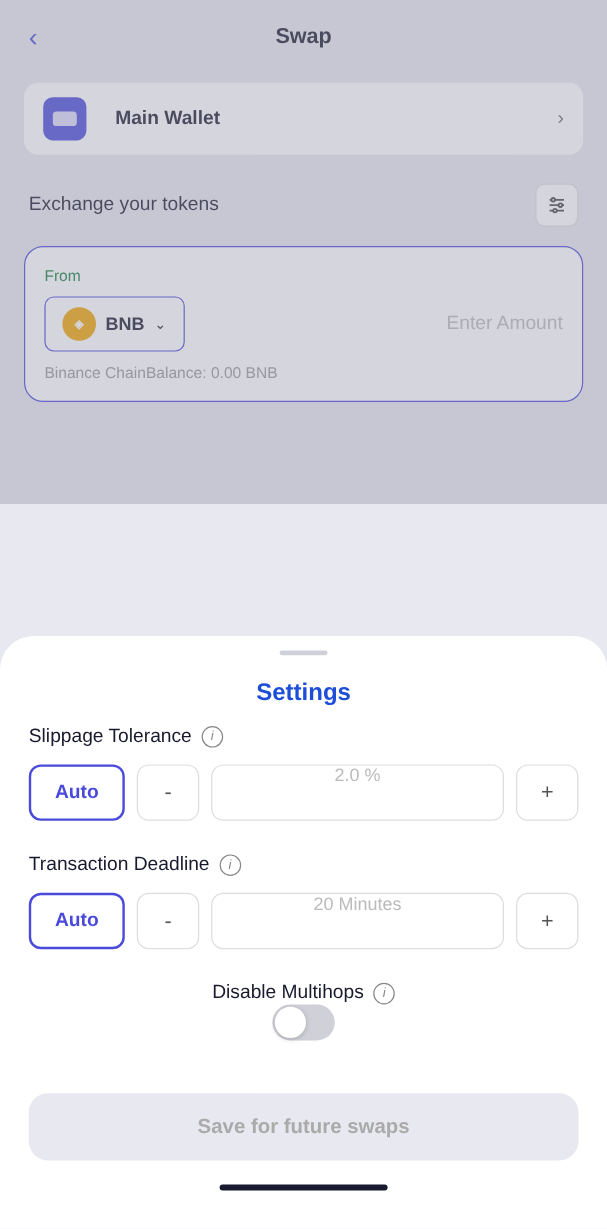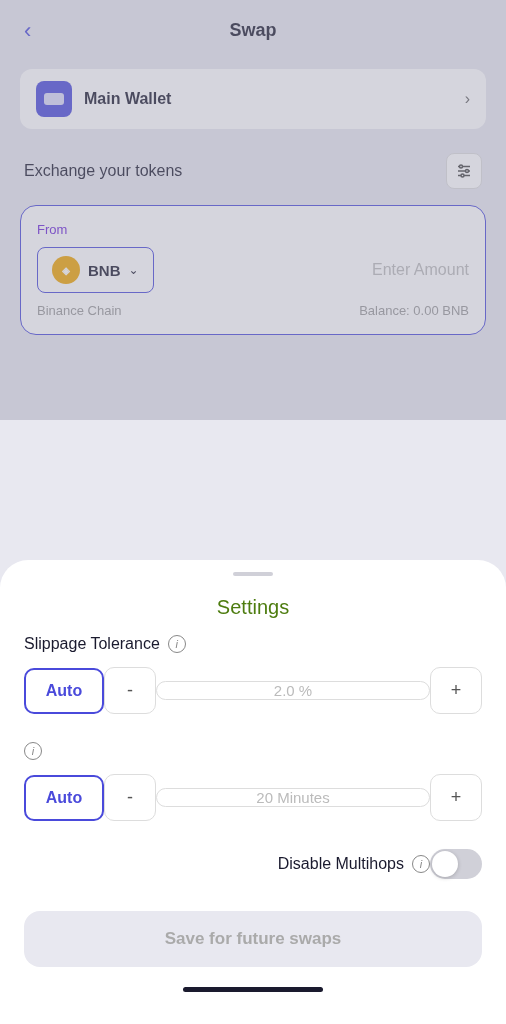--- a/index.html
+++ b/index.html
@@ -48,21 +48,21 @@
       justify-content: space-between;
       margin: 8px 20px;
       padding: 12px 16px;
       background: white;
       border-radius: 12px;
     }
 
     .bg-wallet-left {
       display: flex;
       align-items: center;
-      gap: 12px;
+      gap: 24px;
     }
 
     .wallet-icon {
       width: 36px; height: 36px;
       background: #4a4adb;
       border-radius: 8px;
       display: flex;
       align-items: center;
       justify-content: center;
     }
@@ -114,21 +114,21 @@
     .bg-swap-card {
       margin: 0 20px;
       background: white;
       border: 1.5px solid #4a4adb;
       border-radius: 16px;
       padding: 16px;
     }
 
     .bg-from-label {
       font-size: 13px;
-      color: #6d28d9;
+      color: #15803d;
       margin-bottom: 10px;
     }
 
     .bg-token-row {
       display: flex;
       align-items: center;
       justify-content: space-between;
     }
 
     .bg-token-btn {
@@ -163,21 +163,20 @@
       font-size: 12px;
     }
 
     .bg-enter-amount {
       font-size: 16px;
       color: #bbb;
     }
 
     .bg-bottom-text {
       display: flex;
-      justify-content: space-between;
       margin-top: 10px;
       font-size: 13px;
       color: #999;
     }
 
     
     .overlay-dim {
       position: absolute;
       top: 0; left: 0;
       width: 100%; height: 420px;
@@ -197,22 +196,22 @@
     .sheet-handle {
       width: 40px; height: 4px;
       background: #d0d0d8;
       border-radius: 2px;
       margin: 12px auto 0;
     }
 
     .sheet-title {
       text-align: center;
       font-size: 20px;
-      font-weight: 400;
-      color: #4d7c0f;
+      font-weight: 700;
+      color: #1d4ed8;
       padding: 20px 24px 16px;
     }
 
     .sheet-content {
       padding: 0 24px;
     }
 
     .setting-label-row {
       display: flex;
       align-items: center;
@@ -234,21 +233,21 @@
       display: flex;
       align-items: center;
       justify-content: center;
       font-size: 11px;
       color: #888;
       font-style: italic;
     }
 
     .controls-row {
       display: flex;
-      align-items: center;
+      gap: 10px;
       margin-bottom: 28px;
     }
 
     .ctrl-auto-btn {
       border: 2px solid #4a4adb;
       border-radius: 10px;
       padding: 12px 18px;
       font-size: 16px;
       font-weight: 600;
       color: #4a4adb;
@@ -291,22 +290,23 @@
       color: #555;
       background: white;
       min-width: 52px;
       text-align: center;
       cursor: pointer;
     }
 
     .multihops-row {
       display: flex;
       align-items: center;
-      justify-content: flex-end;
-      margin-bottom: 32px;
+      justify-content: flex-start;
+      margin-bottom: 44px;
+      flex-direction: column;
     }
 
     .multihops-label-row {
       display: flex;
       align-items: center;
       gap: 8px;
     }
 
     .toggle-track {
       width: 52px; height: 30px;
@@ -411,20 +411,21 @@
 
     <div class="controls-row">
       <button class="ctrl-auto-btn">Auto</button>
       <button class="ctrl-minus-btn">-</button>
       <div class="ctrl-value-box">2.0 %</div>
       <button class="ctrl-plus-btn">+</button>
     </div>
 
     
     <div class="setting-label-row">
+      <span class="setting-label">Transaction Deadline</span>
       <div class="info-icon">
         <span>i</span>
       </div>
     </div>
 
     <div class="controls-row">
       <button class="ctrl-auto-btn">Auto</button>
       <button class="ctrl-minus-btn">-</button>
       <div class="ctrl-value-box">20 Minutes</div>
       <button class="ctrl-plus-btn">+</button>

